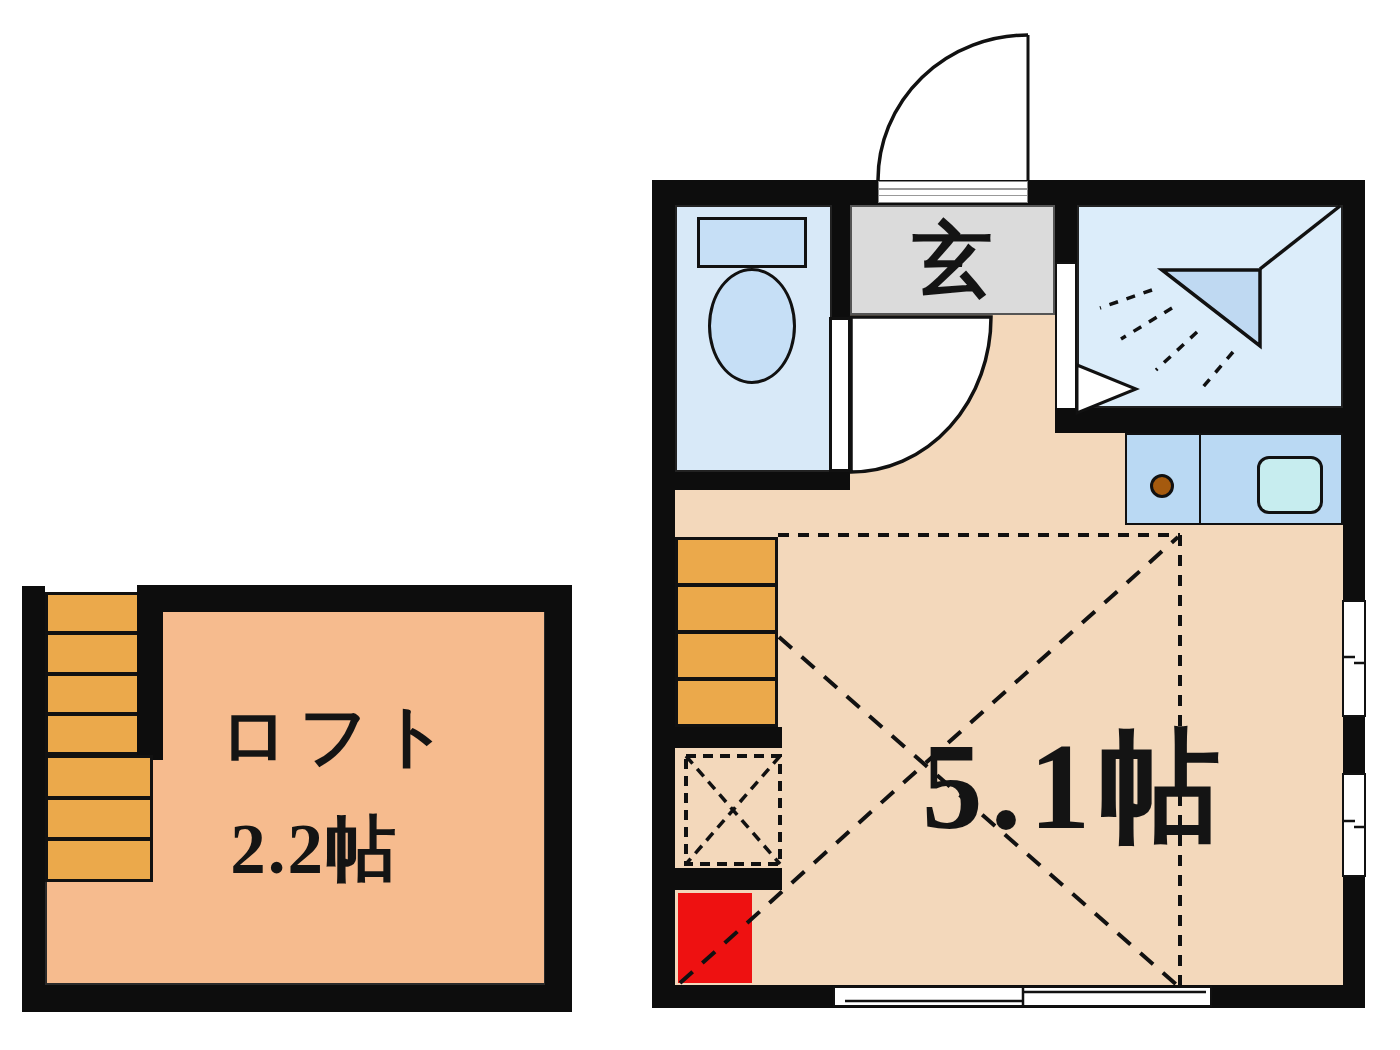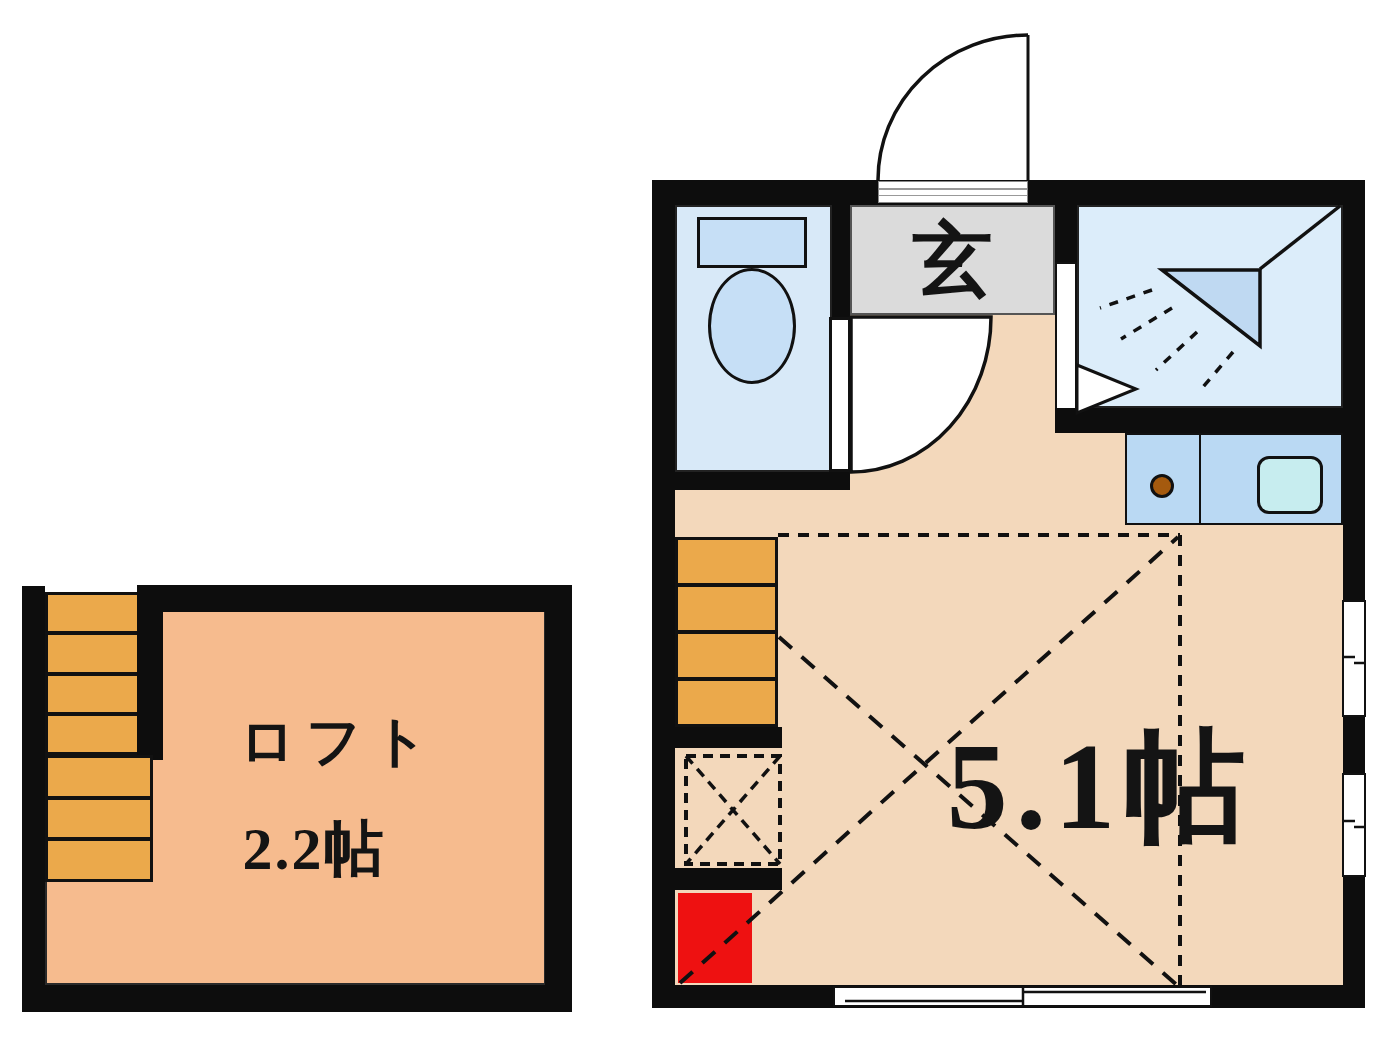--- a/index.html
+++ b/index.html
@@ -145,24 +145,24 @@
       <line x1="1023" y1="986" x2="1023" y2="1007"></line>
       <line x1="845" y1="1001" x2="1023" y2="1001"></line>
       <line x1="1023" y1="992" x2="1206" y2="992"></line>
     </g>
   </svg>
 
   <div class="label" style="left:850px;top:207px;width:205px;height:106px;font-size:80px;">
     <span>玄</span>
   </div>
 
-  <div class="label" style="left:905px;top:712px;width:390px;height:150px;font-size:122px;letter-spacing:8px;text-align:center;">
+  <div class="label" style="left:880px;top:712px;width:390px;height:150px;font-size:122px;letter-spacing:8px;text-align:center;">
     <span>5.1帖</span>
   </div>
 
-  <div class="label" style="left:183px;top:688px;width:312px;height:106px;font-size:55px;letter-spacing:10px;">
+  <div class="label" style="left:183px;top:688px;width:312px;height:106px;font-size:68px;letter-spacing:10px;font-family:Liberation Mono, monospace;">
     <span>ロフト</span>
   </div>
-  <div class="label" style="left:168px;top:793px;width:292px;height:112px;font-size:60px;letter-spacing:2px;">
+  <div class="label" style="left:168px;top:793px;width:292px;height:112px;font-size:71px;letter-spacing:2px;">
     <span>2.2帖</span>
   </div>
 
 </div>
 
 </body></html>

